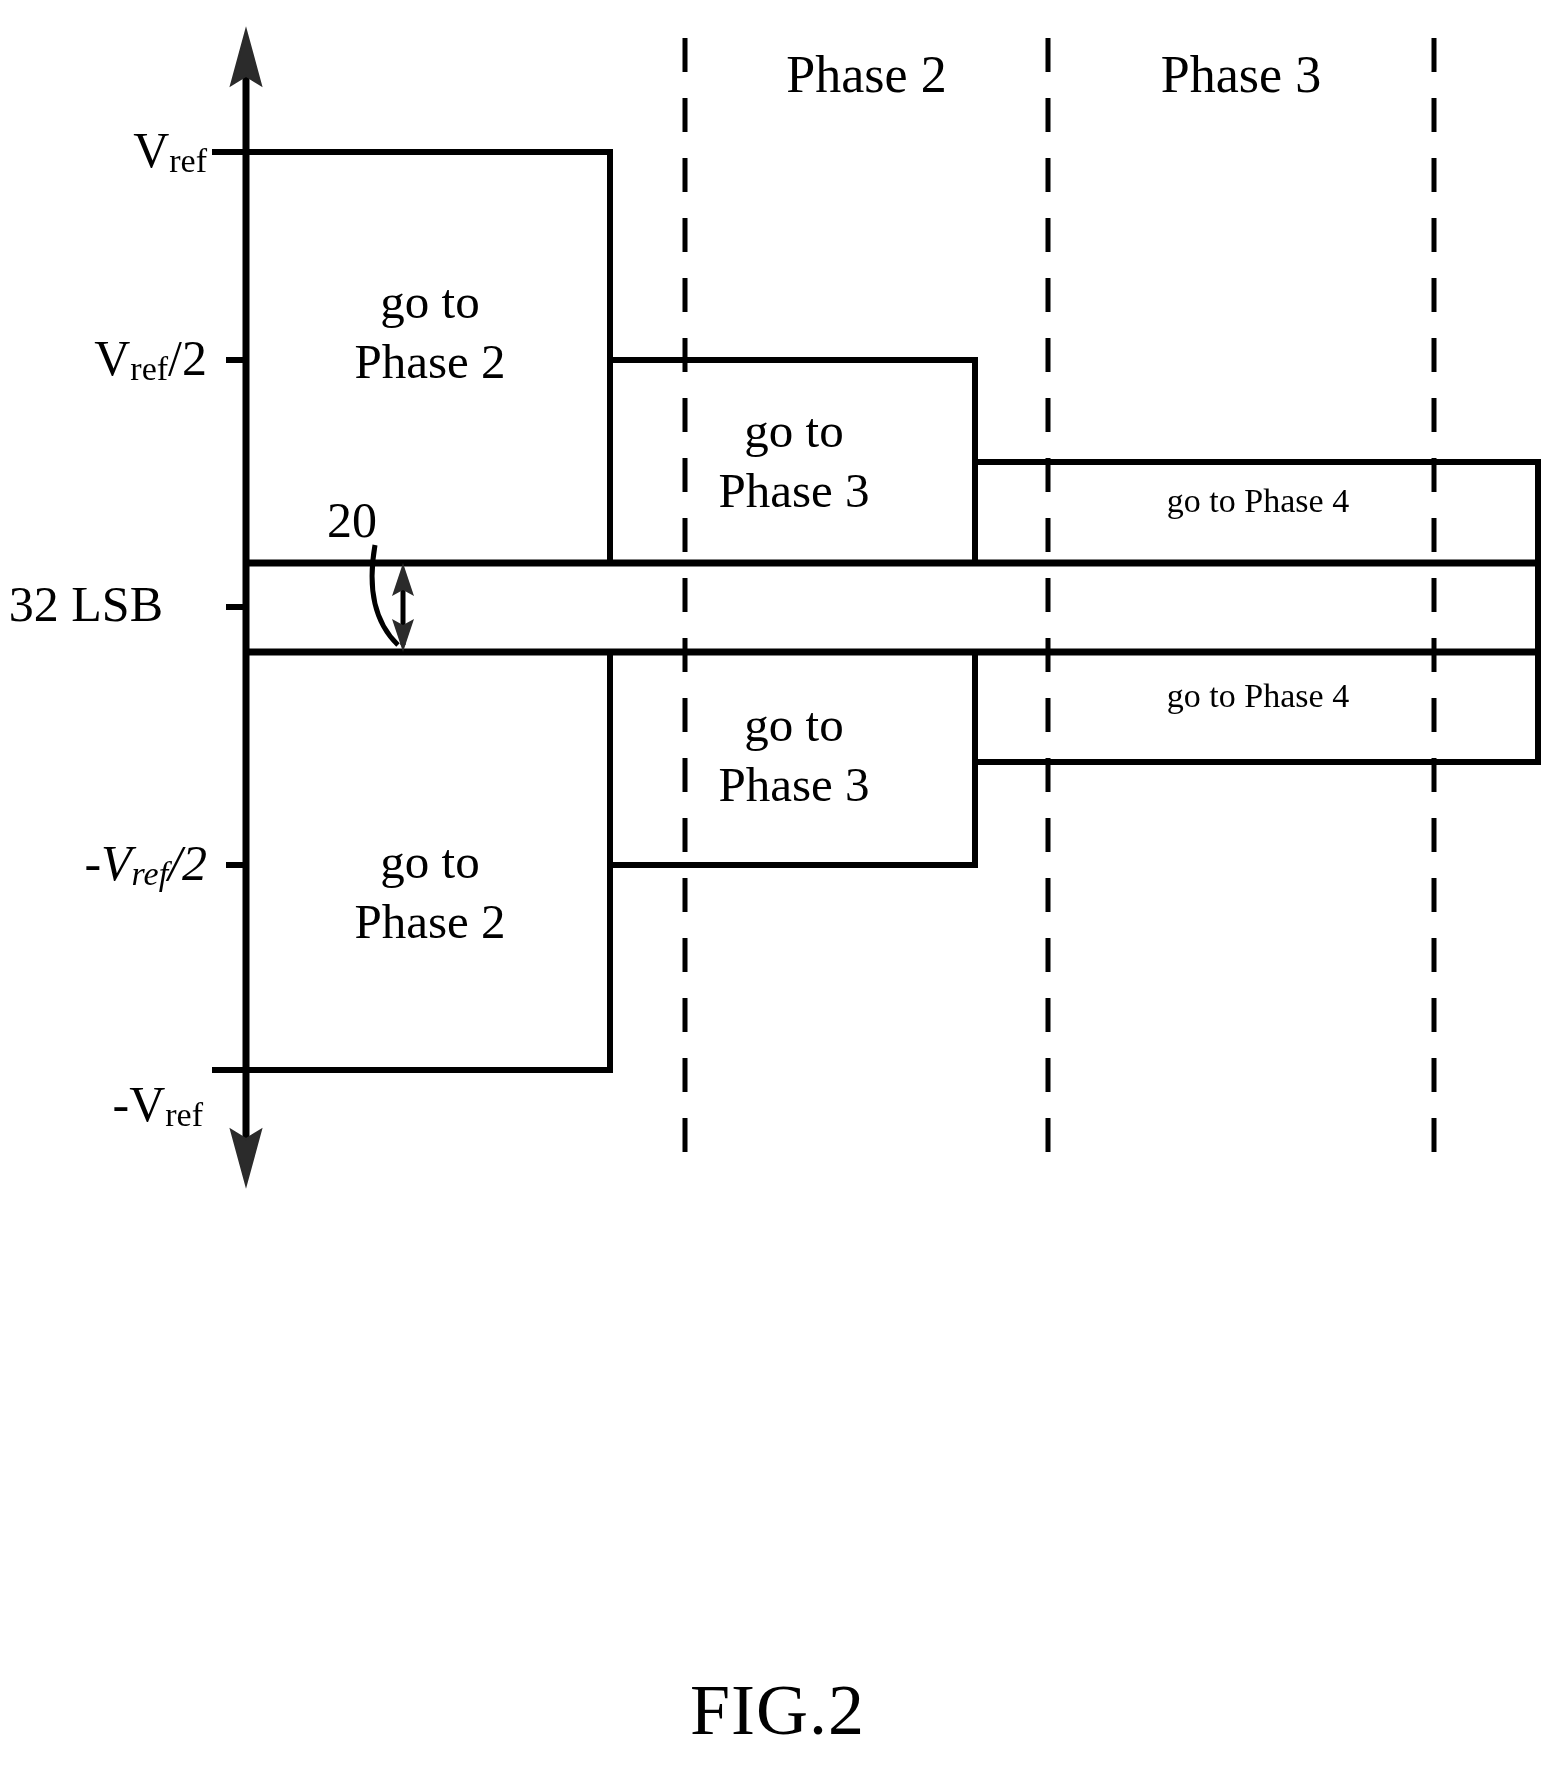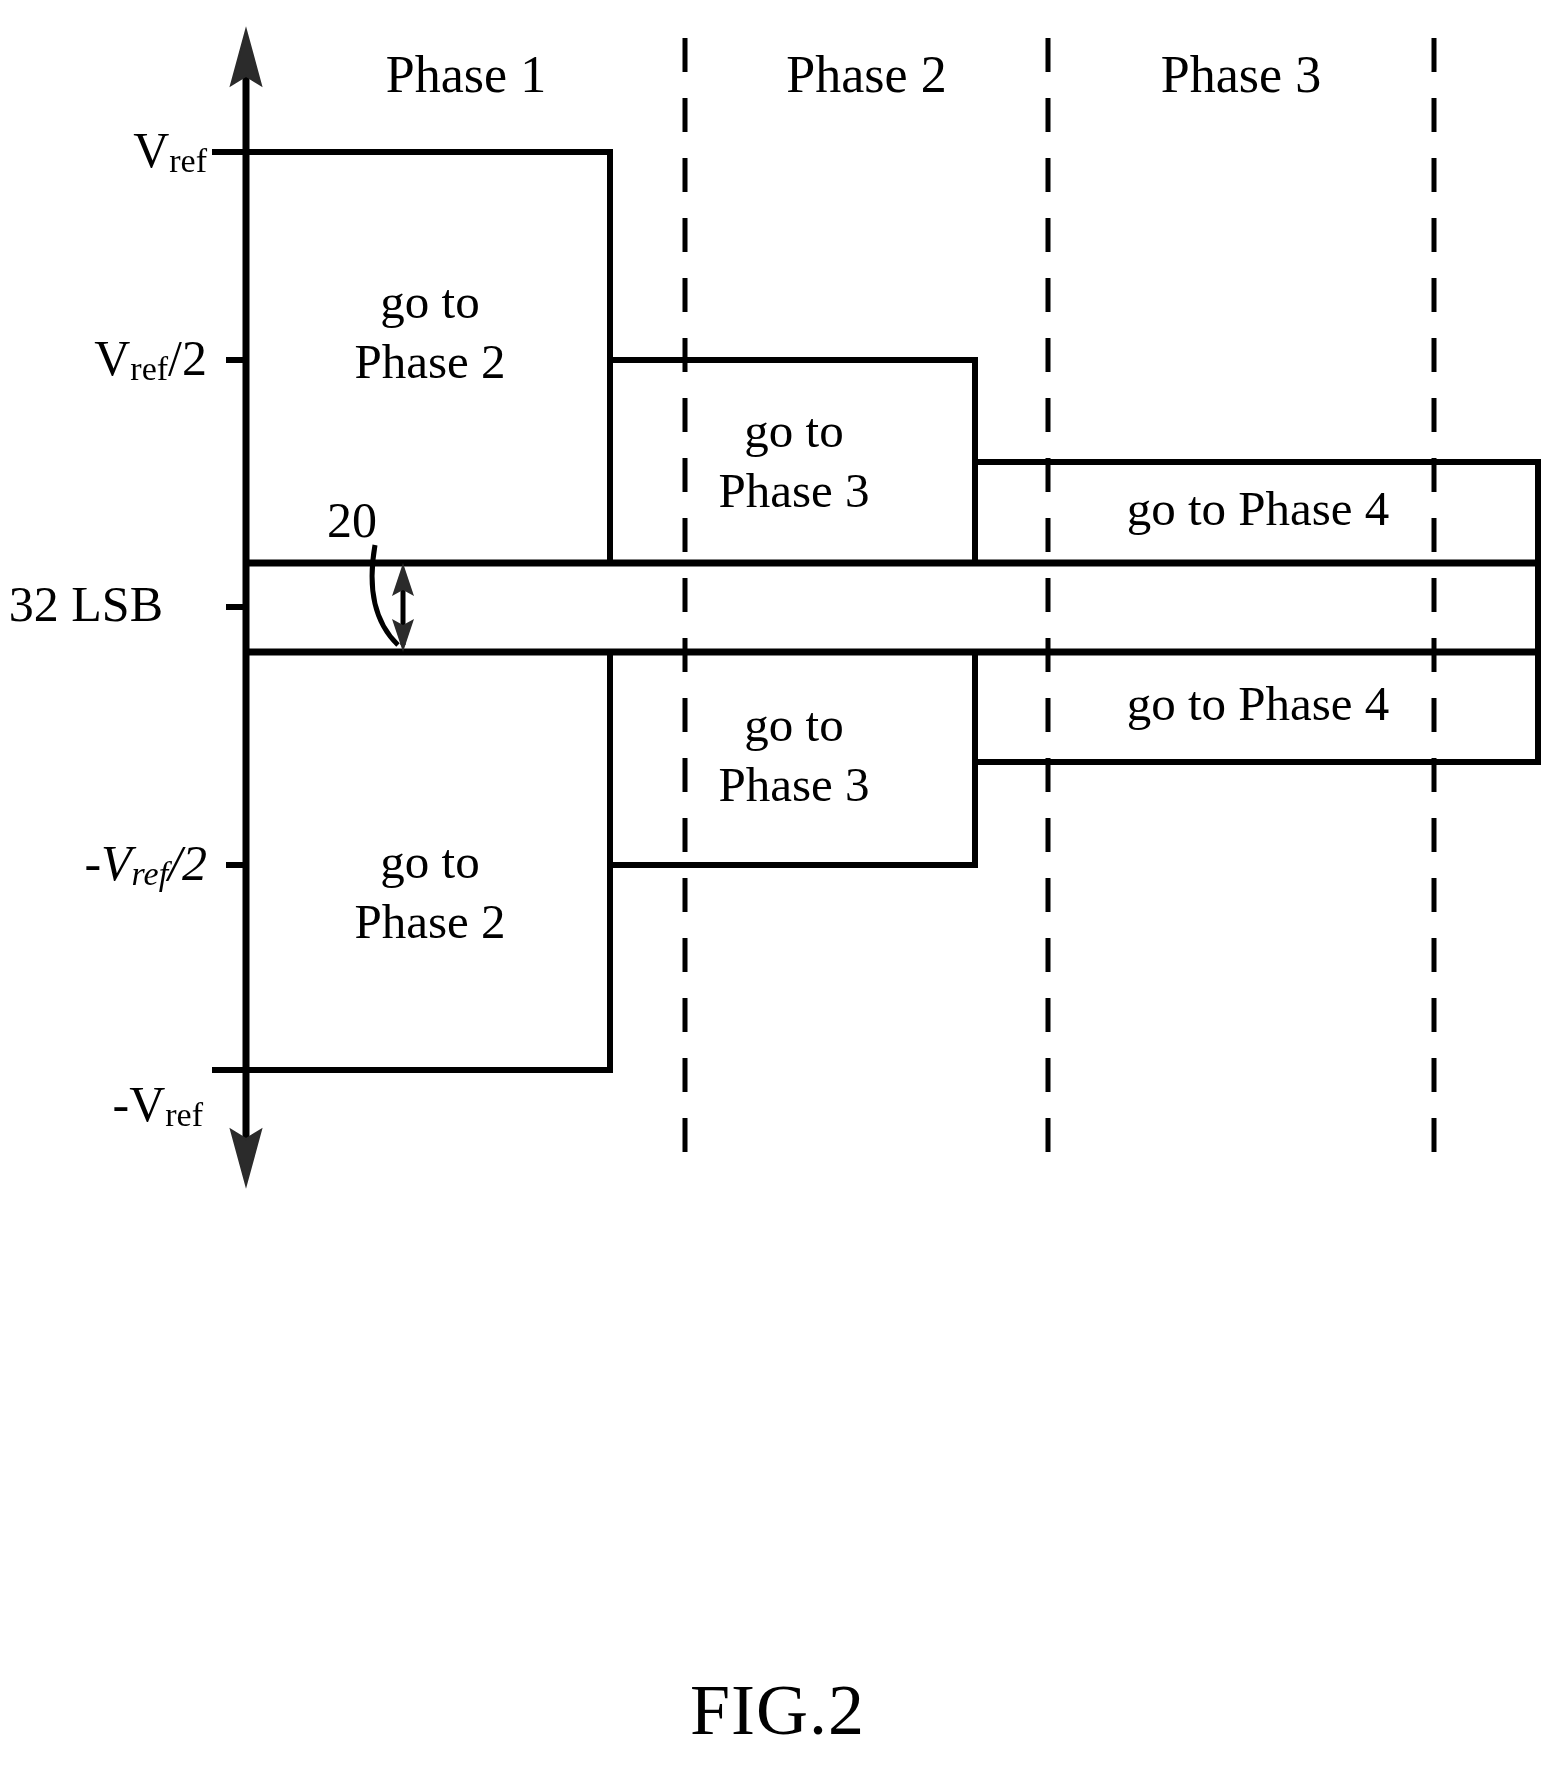--- a/index.html
+++ b/index.html
@@ -39,21 +39,21 @@
     font-size: 34px;
     vertical-align: baseline;
     position: relative;
     top: 5px;
   }
   .phase-header {
     font-size: 52px;
     text-align: center;
   }
   .box-label {
-    font-size: 49px;
+    font-size: 34px;
     text-align: center;
   }
   .box-label-2l {
     font-size: 49px;
     text-align: center;
     line-height: 1.22;
   }
   .ref-num {
     font-size: 50px;
     margin-top: 14px;
@@ -124,21 +124,20 @@
   </div>
 
   <div class="lbl axis-label" style="right:1348px; top:837px;font-style:italic;">
     <span>-V<span class="sub">ref</span>/2</span>
   </div>
 
   <div class="lbl axis-label" style="right:1352px; top:1042px;margin-top:36px;">
     <span>-V<span class="sub">ref</span></span>
   </div>
 
-  <div class="lbl phase-header" style="left:246px; width:440px; top:48px;">Phase 1</div>
 
   <div class="lbl phase-header" style="left:685px; width:363px; top:48px;">Phase 2</div>
 
   <div class="lbl phase-header" style="left:1048px; width:386px; top:48px;">Phase 3</div>
 
   <div class="lbl box-label-2l" style="left:250px; width:360px; top:272px;">
     <div>go to</div>
     <div>Phase 2</div>
   </div>
 

